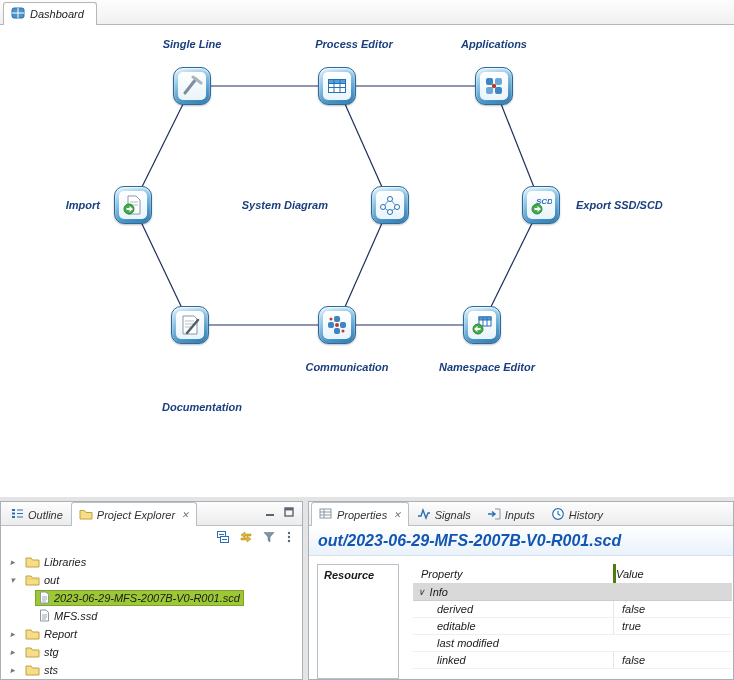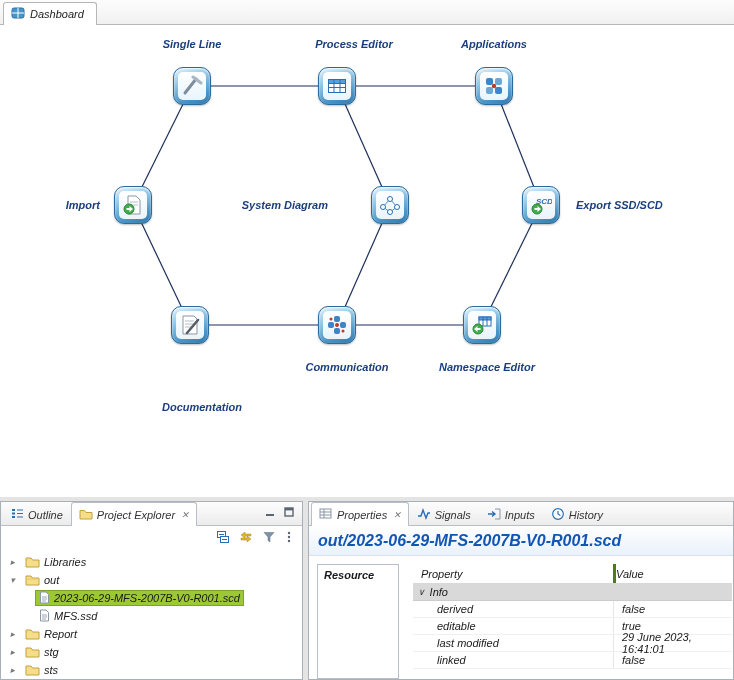--- a/index.html
+++ b/index.html
@@ -428,21 +428,20 @@
           <div class="prow">
             <div class="pc1">derived</div>
             <div class="pc2">false</div>
           </div>
           <div class="prow">
             <div class="pc1">editable</div>
             <div class="pc2">true</div>
           </div>
           <div class="prow">
             <div class="pc1">last modified</div>
-            <div class="pc2">29 June 2023, 16:41:01</div>
           </div>
           <div class="prow">
             <div class="pc1">linked</div>
             <div class="pc2">false</div>
           </div>
         </div>
       </div>
     </div>
   </div>
 </div>

